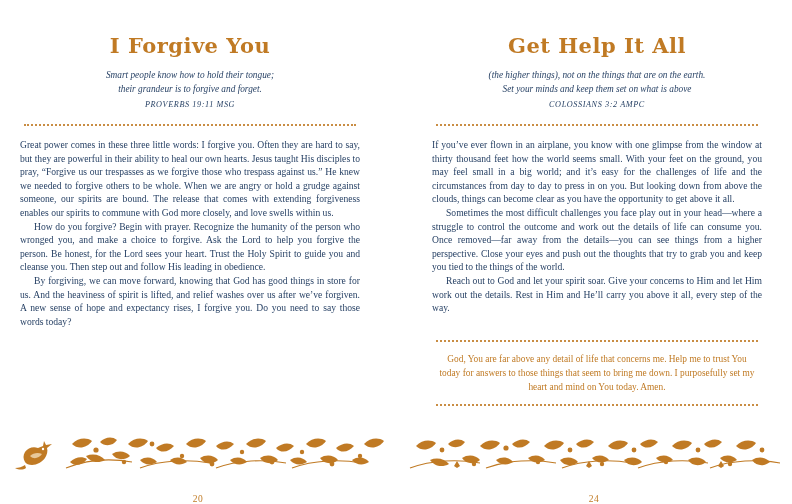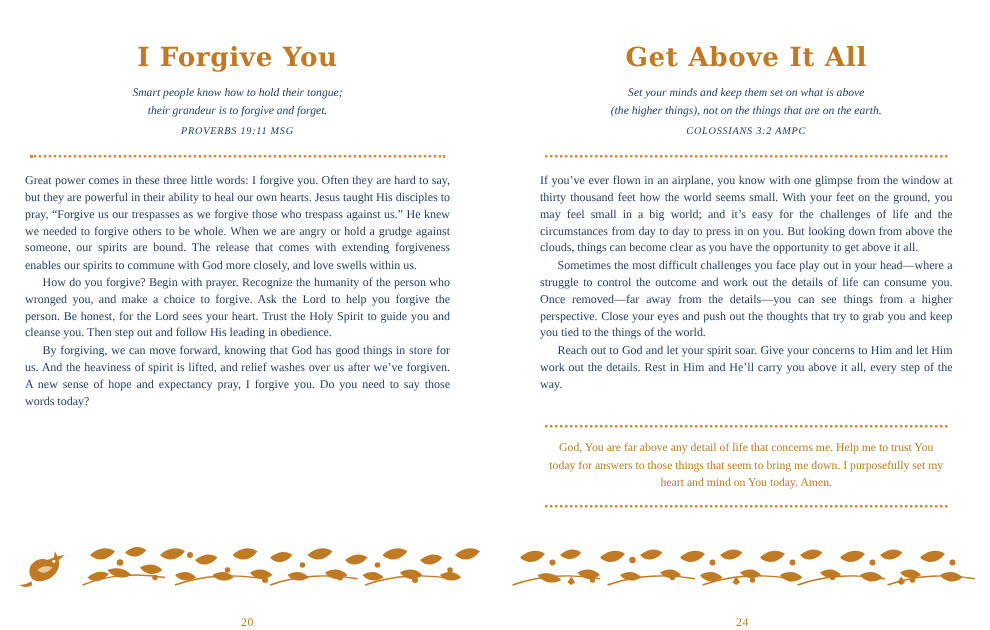--- a/index.html
+++ b/index.html
@@ -146,21 +146,21 @@
       <div class="devo-title">I Forgive You</div>
       <div class="verse">
         <div>Smart people know how to hold their tongue;</div>
         <div>their grandeur is to forgive and forget.</div>
         <div class="verse-ref">Proverbs 19:11 msg</div>
       </div>
       <div class="dotted-rule"></div>
       <div class="body-copy">
         <p class="first">Great power comes in these three little words: I forgive you. Often they are hard to say, but they are powerful in their ability to heal our own hearts. Jesus taught His disciples to pray, “Forgive us our trespasses as we forgive those who trespass against us.” He knew we needed to forgive others to be whole. When we are angry or hold a grudge against someone, our spirits are bound. The release that comes with extending forgiveness enables our spirits to commune with God more closely, and love swells within us.</p>
         <p>How do you forgive? Begin with prayer. Recognize the humanity of the person who wronged you, and make a choice to forgive. Ask the Lord to help you forgive the person. Be honest, for the Lord sees your heart. Trust the Holy Spirit to guide you and cleanse you. Then step out and follow His leading in obedience.</p>
-        <p>By forgiving, we can move forward, knowing that God has good things in store for us. And the heaviness of spirit is lifted, and relief washes over us after we’ve forgiven. A new sense of hope and expectancy pray, I forgive you. Do you need to say those words today?</p>
+        <p>By forgiving, we can move forward, knowing that God has good things in store for us. And the heaviness of spirit is lifted, and relief washes over us after we’ve forgiven. A new sense of hope and expectancy rises, I forgive you. Do you need to say those words today?</p>
       </div>
     </div>
 
 
     <svg class="ornament" viewBox="0 0 396 72">
       <g fill="#c07a24">
 
         <path d="M38 44c-5-2-10 0-13 4-2 3-2 7 0 10 1 2 4 3 7 3 5 0 10-3 13-7 2-3 3-7 2-10l5-4-6 1-2-4-1 5z"></path>
         <path d="M30 52c3-3 8-4 12-2-3 4-8 6-12 2z" fill="#e8c89a"></path>
         <circle cx="43" cy="45" r="1.2" fill="#ffffff"></circle>
@@ -209,24 +209,24 @@
           <path d="M292 64c22-8 48-9 70-5"></path>
         </g>
       </g>
     </svg>
 
     <div class="page-number">20</div>
   </div>
 
   <div class="page page-right">
     <div class="page-inner">
-      <div class="devo-title">Get Above It All</div>
+      <div class="devo-title">Get Help It All</div>
       <div class="verse">
+        <div>(the higher things), not on the things that are on the earth.</div>
         <div>Set your minds and keep them set on what is above</div>
-        <div>(the higher things), not on the things that are on the earth.</div>
         <div class="verse-ref">Colossians 3:2 ampc</div>
       </div>
       <div class="dotted-rule"></div>
       <div class="body-copy">
         <p class="first">If you’ve ever flown in an airplane, you know with one glimpse from the window at thirty thousand feet how the world seems small. With your feet on the ground, you may feel small in a big world; and it’s easy for the challenges of life and the circumstances from day to day to press in on you. But looking down from above the clouds, things can become clear as you have the opportunity to get above it all.</p>
         <p>Sometimes the most difficult challenges you face play out in your head—where a struggle to control the outcome and work out the details of life can consume you. Once removed—far away from the details—you can see things from a higher perspective. Close your eyes and push out the thoughts that try to grab you and keep you tied to the things of the world.</p>
         <p>Reach out to God and let your spirit soar. Give your concerns to Him and let Him work out the details. Rest in Him and He’ll carry you above it all, every step of the way.</p>
       </div>
     </div>
 

